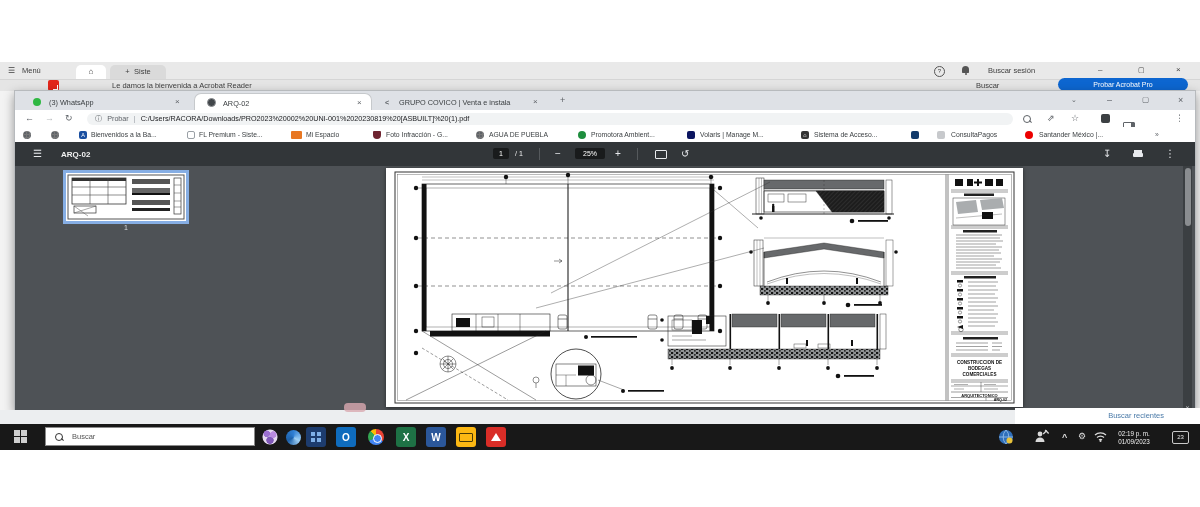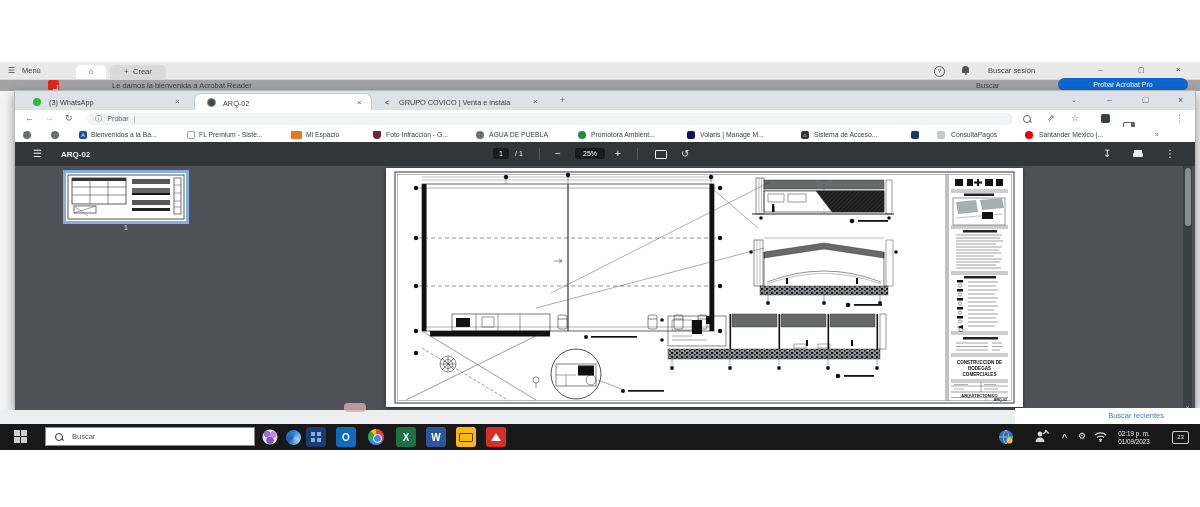--- a/index.html
+++ b/index.html
@@ -3,21 +3,21 @@
 <meta charset="utf-8">
 <style>
   html,body{margin:0;padding:0}
   body{width:1200px;height:507px;position:relative;background:#fff;
        font-family:"Liberation Sans",sans-serif;overflow:hidden;
        -webkit-font-smoothing:antialiased}
   .abs{position:absolute}
   
   #acrobat-base{left:0;top:62px;width:1200px;height:362px;background:#f3f3f3}
   #ac-row1{left:0;top:62px;width:1200px;height:17px;background:#e9e9e9;border-bottom:1px solid #d5d5d5}
-  #ac-row2{left:0;top:80px;width:1200px;height:11px;background:#a3a3a3}
+  #ac-row2{left:0;top:80px;width:1200px;height:11px;background:#e5e5e5}
   .ac-txt{font-size:7.5px;color:#3d3d3d;line-height:1}
   .ac-tab{height:14px;top:3px;border-radius:5px 5px 0 0;display:flex;align-items:center;justify-content:center}
   .winbtn{font-size:8px;color:#444;line-height:1}
   .pill-blue{background:#0d66d0;color:#fff;border-radius:7px;font-size:7px;
              display:flex;align-items:center;justify-content:center}
   .adobe-logo{width:11px;height:11px;background:#e2261b;border-radius:2px;position:relative}
   .adobe-logo:after{content:"";position:absolute;right:1px;bottom:1px;width:4px;height:4px;
                     border-right:1.5px solid #fff;border-bottom:1.5px solid #fff}
   .mag{width:6px;height:6px;border:1px solid #5f6368;border-radius:50%;position:relative}
   .mag:after{content:"";position:absolute;left:5px;top:5px;width:3px;height:1px;background:#5f6368;transform:rotate(45deg)}
@@ -102,21 +102,21 @@
 <div class="abs" id="acrobat-base"></div>
 
 <div class="abs" id="ac-row1">
   <span class="abs ac-txt" style="left:8px;top:5px;font-size:8px">☰</span>
   <span class="abs ac-txt" style="left:22px;top:5px">Menú</span>
   <div class="abs ac-tab" style="left:76px;width:30px;background:#fff">
     <span class="ac-txt" style="font-size:8px">⌂</span>
   </div>
   <div class="abs ac-tab" style="left:110px;width:56px;background:#dadada">
     <span class="ac-txt">+</span>&nbsp;
-    <span class="ac-txt">Crear</span>
+    <span class="ac-txt">Siste</span>
   </div>
   <span class="abs ac-txt" style="left:934px;top:4px;width:9px;height:9px;border:1px solid #555;border-radius:50%;text-align:center;line-height:9px;font-size:6px">?</span>
   <div class="abs bell" style="left:962px;top:4px"></div>
   <span class="abs ac-txt" style="left:988px;top:5px">Buscar sesión</span>
   <span class="abs winbtn" style="left:1098px;top:4px">–</span>
   <span class="abs winbtn" style="left:1138px;top:4px;font-size:7px">▢</span>
   <span class="abs winbtn" style="left:1176px;top:4px">×</span>
 </div>
 
 <div class="abs" id="ac-row2">
@@ -155,20 +155,21 @@
   </div>
 
   <div class="abs" id="addr-row">
     <span class="abs nav-ic" style="left:10px;top:4px">←</span>
     <span class="abs nav-ic" style="left:30px;top:4px;color:#b6b9bc">→</span>
     <span class="abs nav-ic" style="left:50px;top:4px">↻</span>
     <div class="abs" id="url-pill">
       <span class="url-txt" style="margin-left:8px;color:#5f6368">ⓘ</span>
       <span class="url-txt" style="margin-left:5px;color:#5f6368">Probar</span>
       <span class="url-txt" style="margin-left:5px;color:#9aa0a6">|</span>
+      <span class="url-txt" style="margin-left:5px">C:/Users/RACORA/Downloads/PRO2023%20002%20UNI-001%2020230819%20[ASBUILT]%20(1).pdf</span>
     </div>
     <div class="abs mag" style="left:1008px;top:5px"></div>
     <span class="abs nav-ic" style="left:1032px;top:4px">⇗</span>
     <span class="abs nav-ic" style="left:1056px;top:4px">☆</span>
     <div class="abs ext-dark" style="left:1086px;top:4px"></div>
     <div class="abs panel-ic" style="left:1108px;top:4px"></div>
     <div class="abs avatar" style="left:1132px;top:3px"></div>
     <span class="abs nav-ic" style="left:1160px;top:4px">⋮</span>
   </div>
 

